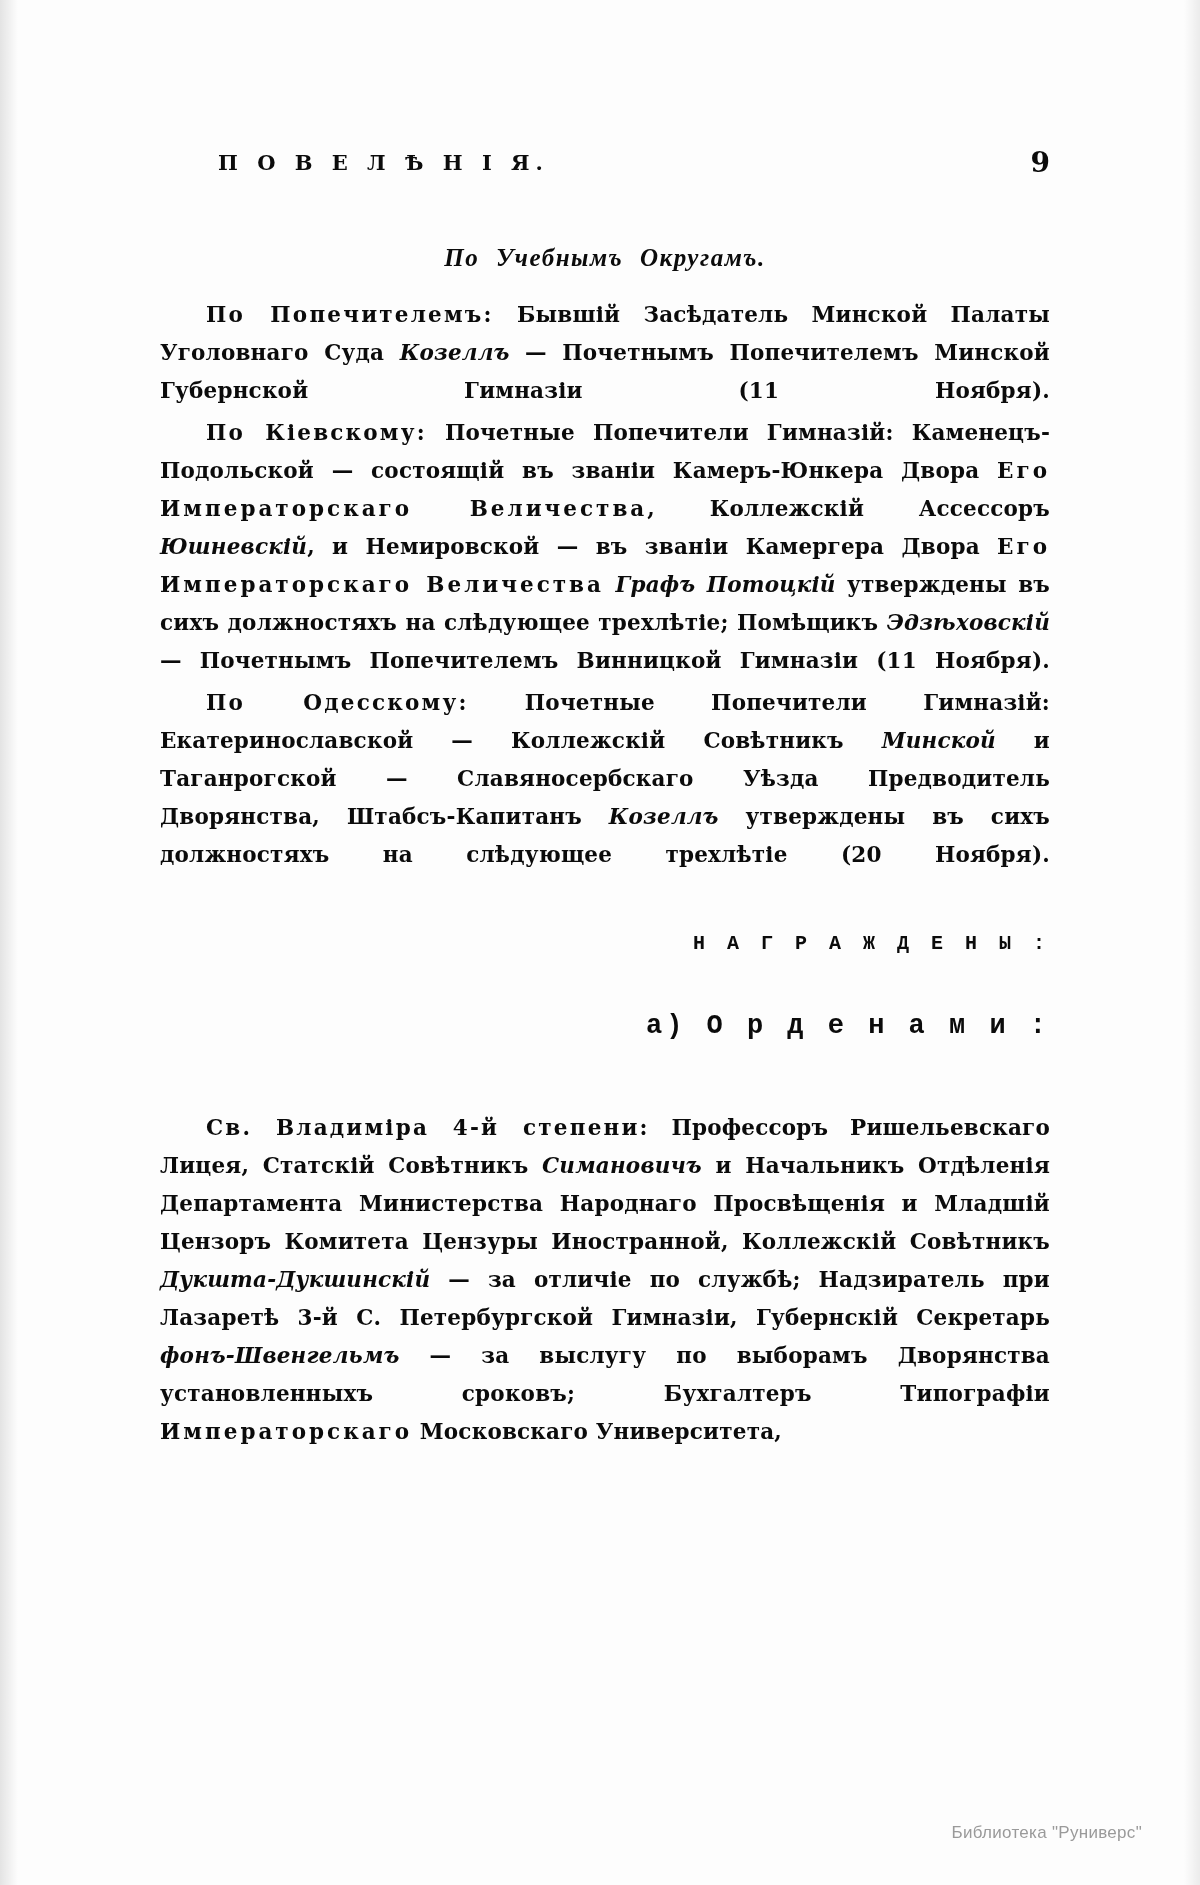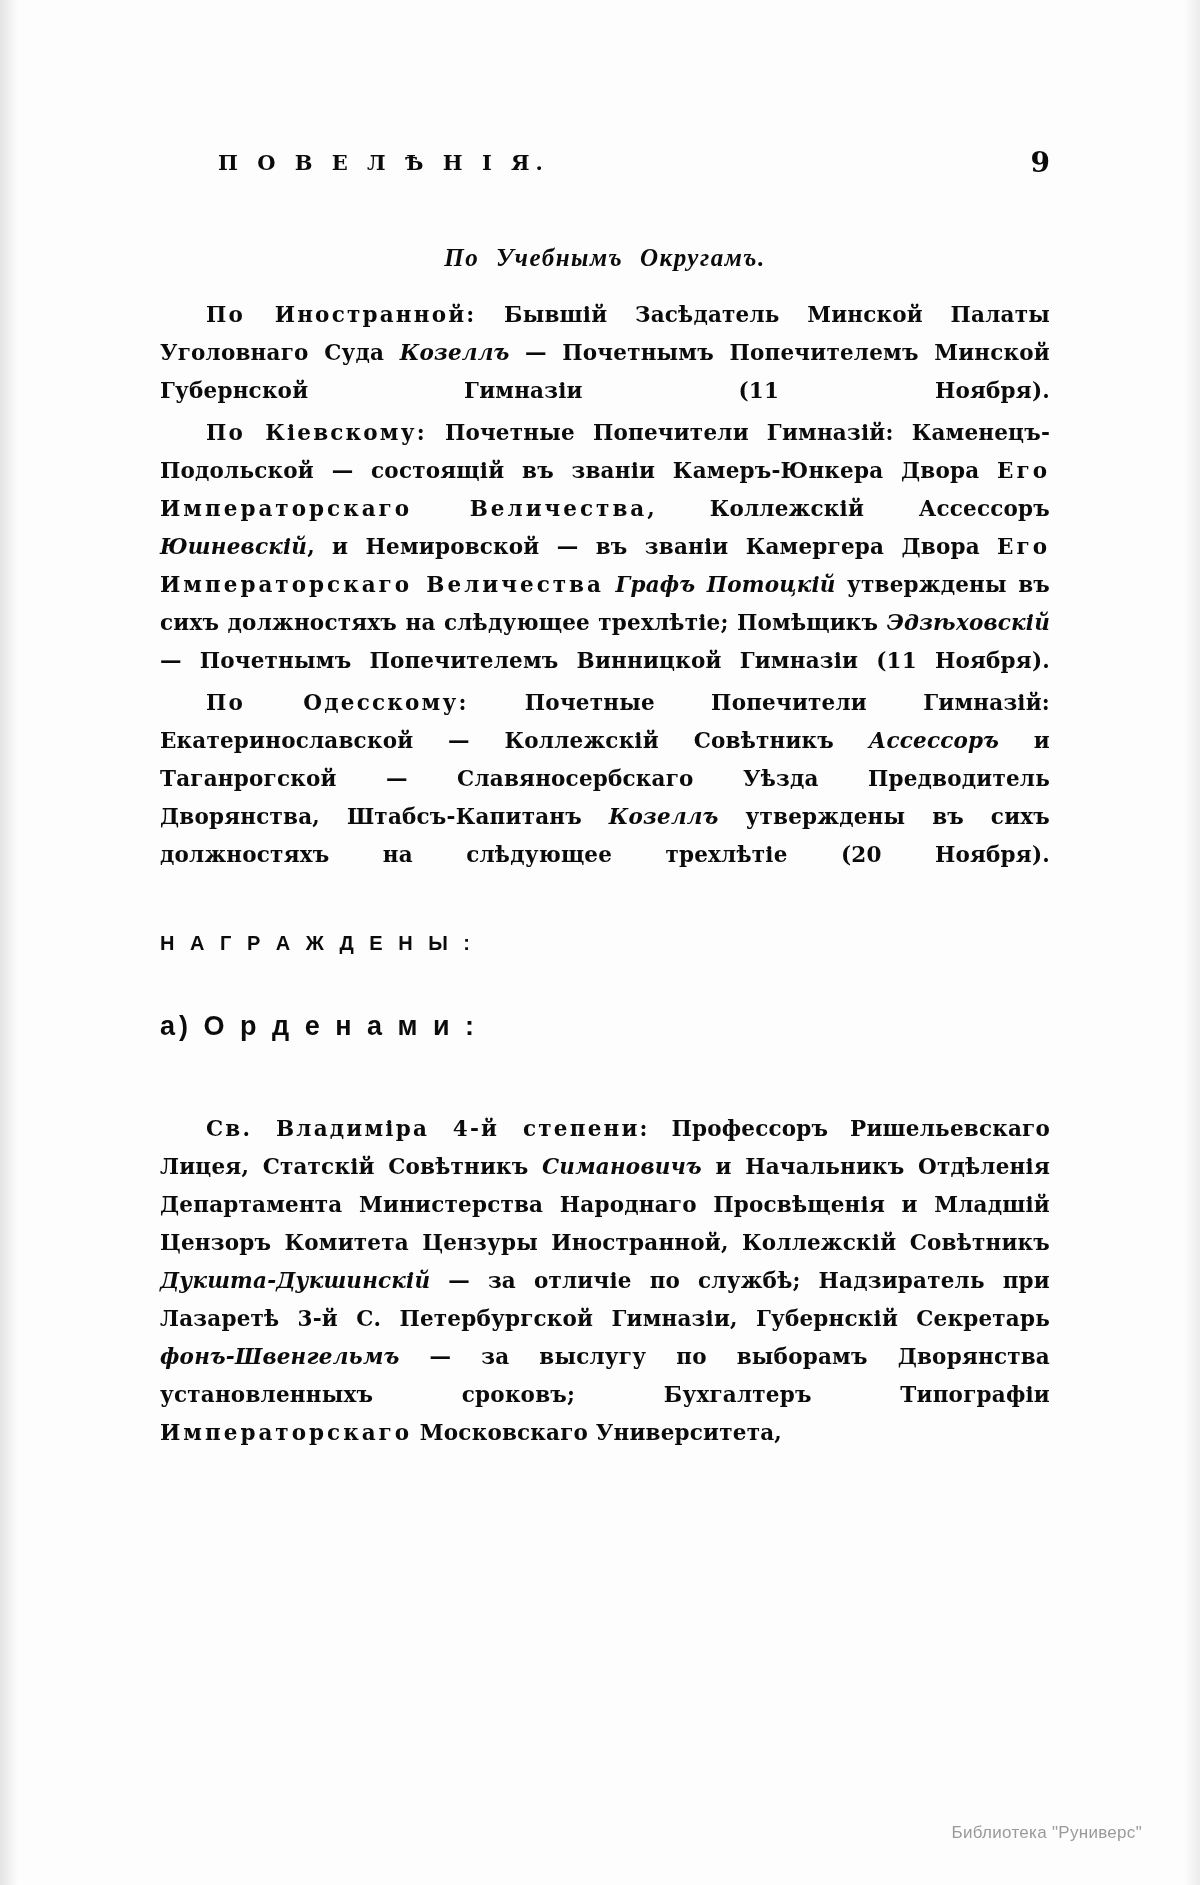--- a/index.html
+++ b/index.html
@@ -105,22 +105,22 @@
   }
   .it {
     font-style: italic;
   }
   .sp {
     letter-spacing: 3px;
   }
 
   
   .head-center {
-    text-align: left;
-    font-family: Liberation Sans, sans-serif;
+    text-align: right;
+    font-family: Liberation Mono, monospace;
     font-weight: 700;
     font-size: 20px;
     letter-spacing: 5px;
   }
   .h-awards { margin: 58px 0 0 0; }
   .h-orders { margin: 56px 0 12px 0; font-size: 27px; letter-spacing: 4px; }
 
   .block-orders { margin-top: 68px; }
 
   
@@ -142,29 +142,29 @@
   <div class="content">
 
     <div class="runhead">
       <span class="title">П О В Е Л Ѣ Н І Я.</span>
       <span class="pageno">9</span>
     </div>
 
     <div class="sec-italic">По Учебнымъ Округамъ.</div>
 
     <p class="para">
-      <span class="ind"></span><span class="lead">По Иностранной:</span><span> Бывшій Засѣдатель Минской Палаты Уголовнаго Суда </span><span class="it">Козеллъ</span><span> — Почетнымъ Попечителемъ Минской Губернской Гимназіи (11 Ноября).</span>
+      <span class="ind"></span><span class="lead">По Попечителемъ:</span><span> Бывшій Засѣдатель Минской Палаты Уголовнаго Суда </span><span class="it">Козеллъ</span><span> — Почетнымъ Попечителемъ Минской Губернской Гимназіи (11 Ноября).</span>
     </p>
 
     <p class="para">
       <span class="ind"></span><span class="lead">По Кіевскому:</span><span> Почетные Попечители Гимназій: Каменецъ-Подольской — состоящій въ званіи Камеръ-Юнкера Двора </span><span class="sp">Его Императорскаго Величества</span><span>, Коллежскій Ассессоръ </span><span class="it">Юшневскій</span><span>, и Немировской — въ званіи Камергера Двора </span><span class="sp">Его Императорскаго Величества</span><span> </span><span class="it">Графъ Потоцкій</span><span> утверждены въ сихъ должностяхъ на слѣдующее трехлѣтіе; Помѣщикъ </span><span class="it">Эдзѣховскій</span><span> — Почетнымъ Попечителемъ Винницкой Гимназіи (11 Ноября).</span>
     </p>
 
     <p class="para">
-      <span class="ind"></span><span class="lead">По Одесскому:</span><span> Почетные Попечители Гимназій: Екатеринославской — Коллежскій Совѣтникъ </span><span class="it">Ассессоръ</span><span> и Таганрогской — Славяносербскаго Уѣзда Предводитель Дворянства, Штабсъ-Капитанъ </span><span class="it">Козеллъ</span><span> утверждены въ сихъ должностяхъ на слѣдующее трехлѣтіе (20 Ноября).</span>
+      <span class="ind"></span><span class="lead">По Одесскому:</span><span> Почетные Попечители Гимназій: Екатеринославской — Коллежскій Совѣтникъ </span><span class="it">Минской</span><span> и Таганрогской — Славяносербскаго Уѣзда Предводитель Дворянства, Штабсъ-Капитанъ </span><span class="it">Козеллъ</span><span> утверждены въ сихъ должностяхъ на слѣдующее трехлѣтіе (20 Ноября).</span>
     </p>
 
     <div class="head-center h-awards">Н А Г Р А Ж Д Е Н Ы :</div>
 
     <div class="head-center h-orders">а)  О р д е н а м и :</div>
 
     <div class="block-orders">
       <p class="para last">
         <span class="ind"></span><span class="lead">Св. Владиміра 4-й степени:</span><span> Профессоръ Ришельевскаго Лицея, Статскій Совѣтникъ </span><span class="it">Симановичъ</span><span> и Начальникъ Отдѣленія Департамента Министерства Народнаго Просвѣщенія и Младшій Цензоръ Комитета Цензуры Иностранной, Коллежскій Совѣтникъ </span><span class="it">Дукшта-Дукшинскій</span><span> — за отличіе по службѣ; Надзиратель при Лазаретѣ 3-й С. Петербургской Гимназіи, Губернскій Секретарь </span><span class="it">фонъ-Швенгельмъ</span><span> — за выслугу по выборамъ Дворянства установленныхъ сроковъ; Бухгалтеръ Типографіи </span><span class="sp">Императорскаго</span><span> Московскаго Университета,</span>
       </p>

